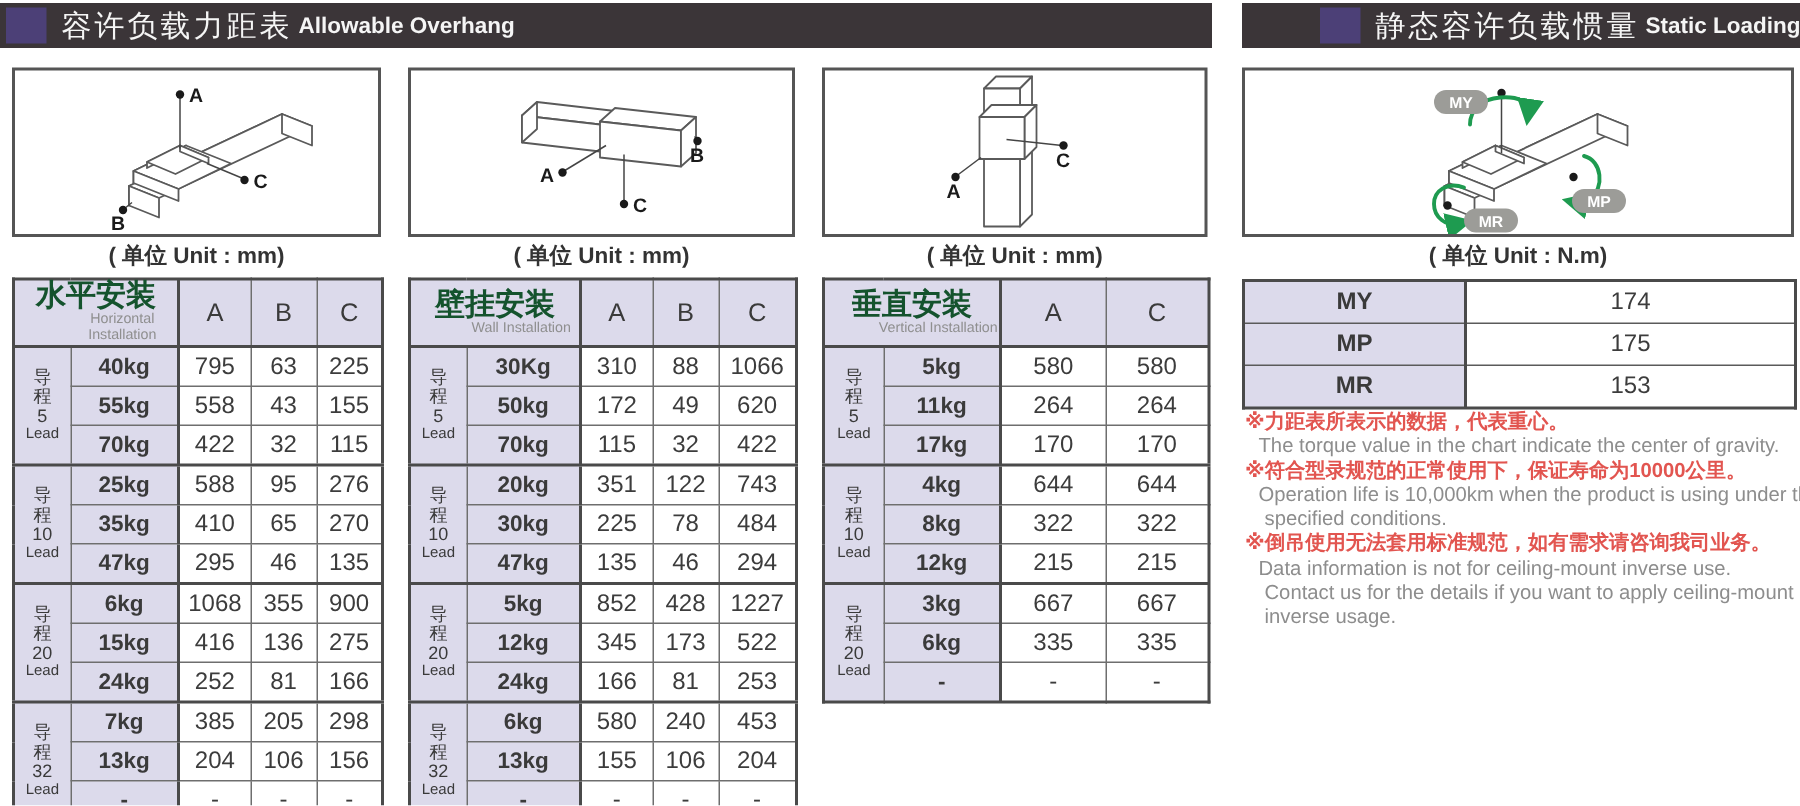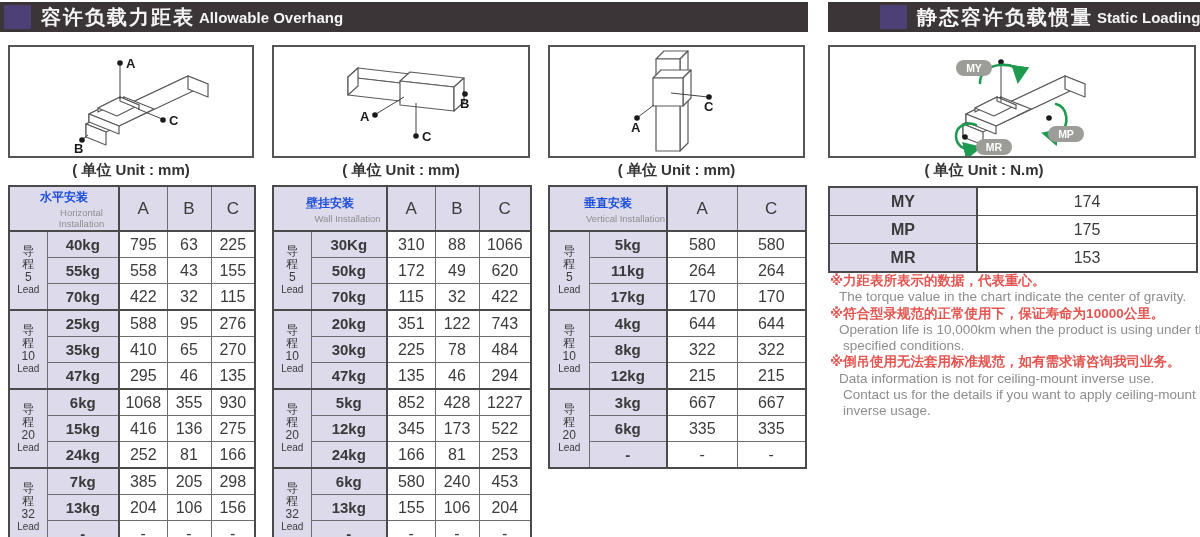--- a/index.html
+++ b/index.html
@@ -4,21 +4,21 @@
 <style>
   html,body{margin:0;padding:0;background:#fff;}
   .canvas{position:relative;width:1200px;height:537px;background:#fff;overflow:hidden;
           font-family:"Liberation Sans","DejaVu Sans",sans-serif;color:#3a3a3a;}
 
   
   .bar{position:absolute;top:2px;height:30px;background:#3b3538;display:flex;align-items:center;}
   .bar-left{left:0;width:808px;}
   .bar-right{left:828px;width:372px;padding-left:48px;}
   .bar-sq{width:27px;height:24px;background:#4c4077;margin-left:4px;flex:none;}
-  .bar-cn{color:#f5f5f5;font-size:20px;font-weight:bold;letter-spacing:2px;white-space:nowrap;margin-left:10px;}
+  .bar-cn{color:#f5f5f5;font-size:20px;font-weight:normal;letter-spacing:2px;white-space:nowrap;margin-left:10px;}
   .bar-en{color:#f5f5f5;font-size:15px;font-weight:bold;white-space:nowrap;margin-left:4px;}
 
   
   .dbox{position:absolute;top:45px;height:113px;background:#fff;border:2px solid #555;box-sizing:border-box;}
   #dbox1{left:8px;width:246px;}
   #dbox2{left:272px;width:258px;}
   #dbox3{left:548px;width:257px;}
   #dbox4{left:828px;width:368px;}
   .dbox svg{display:block;width:100%;height:100%;}
   .dwg{stroke:#5a5a5a;stroke-width:1.2;fill:#fff;stroke-linejoin:round;}
@@ -28,31 +28,31 @@
   .garc{stroke:#1e9b50;stroke-width:2.6;fill:none;stroke-linecap:round;}
   .badge{fill:#9c9c98;stroke:none;}
   .badge-t{font-family:"Liberation Sans",sans-serif;font-size:10.5px;font-weight:bold;fill:#fff;text-anchor:middle;}
 
   
   .unit{position:absolute;top:161px;height:20px;font-size:15px;font-weight:600;color:#333;
         text-align:center;white-space:nowrap;}
   #unit1{left:8px;width:246px;}
   #unit2{left:272px;width:258px;}
   #unit3{left:548px;width:257px;}
-  #unit4{left:800px;width:368px;}
+  #unit4{left:828px;width:368px;}
 
   
   .spec-table{position:absolute;top:185px;border-collapse:collapse;table-layout:fixed;
               border:2px solid #4a4a4a;}
   #table0{left:8px;width:246px;}
   #table1{left:272px;width:258px;}
   #table2{left:548px;width:257px;}
   .spec-table th,.spec-table td{border:1px solid #6e6e6e;text-align:center;vertical-align:middle;padding:0;}
   .spec-table thead th{background:#dcdaeb;height:43px;border-bottom:2px solid #4a4a4a;}
-  .hdr-cn{display:block;font-size:12px;font-weight:bold;color:#1d4ed8;line-height:19px;}
+  .hdr-cn{display:block;font-size:20px;font-weight:bold;color:#14532d;line-height:19px;}
   .hdr-en{display:block;font-size:9.5px;font-weight:normal;color:#8f8f8f;line-height:11px;margin-left:35px;}
   .col-h{font-size:17px;font-weight:500;color:#3a3a3a;}
   .sep-r{border-right:2px solid #4a4a4a !important;}
   tr.group-start td{border-top:2px solid #4a4a4a;}
   td.lead{background:#dcdaeb;padding:1px 0;}
   .lead-line{font-size:12px;line-height:13px;color:#3a3a3a;}
   .lead-en{font-size:10px;line-height:12px;color:#3a3a3a;}
   td.load{background:#dcdaeb;font-size:15px;font-weight:600;color:#3a3a3a;height:25px;}
   td.val{background:#fff;font-size:16px;color:#3c3c3c;height:25px;}
 
@@ -266,21 +266,21 @@
         <tr class="group-start">
           <td class="lead" rowspan="3">
             <div class="lead-line">导</div>
             <div class="lead-line">程</div>
             <div class="lead-line">20</div>
             <div class="lead-en">Lead</div>
           </td>
           <td class="load sep-r">6kg</td>
           <td class="val">1068</td>
           <td class="val">355</td>
-          <td class="val">930</td>
+          <td class="val">900</td>
         </tr>
         <tr>
           <td class="load sep-r">15kg</td>
           <td class="val">416</td>
           <td class="val">136</td>
           <td class="val">275</td>
         </tr>
         <tr>
           <td class="load sep-r">24kg</td>
           <td class="val">252</td>

